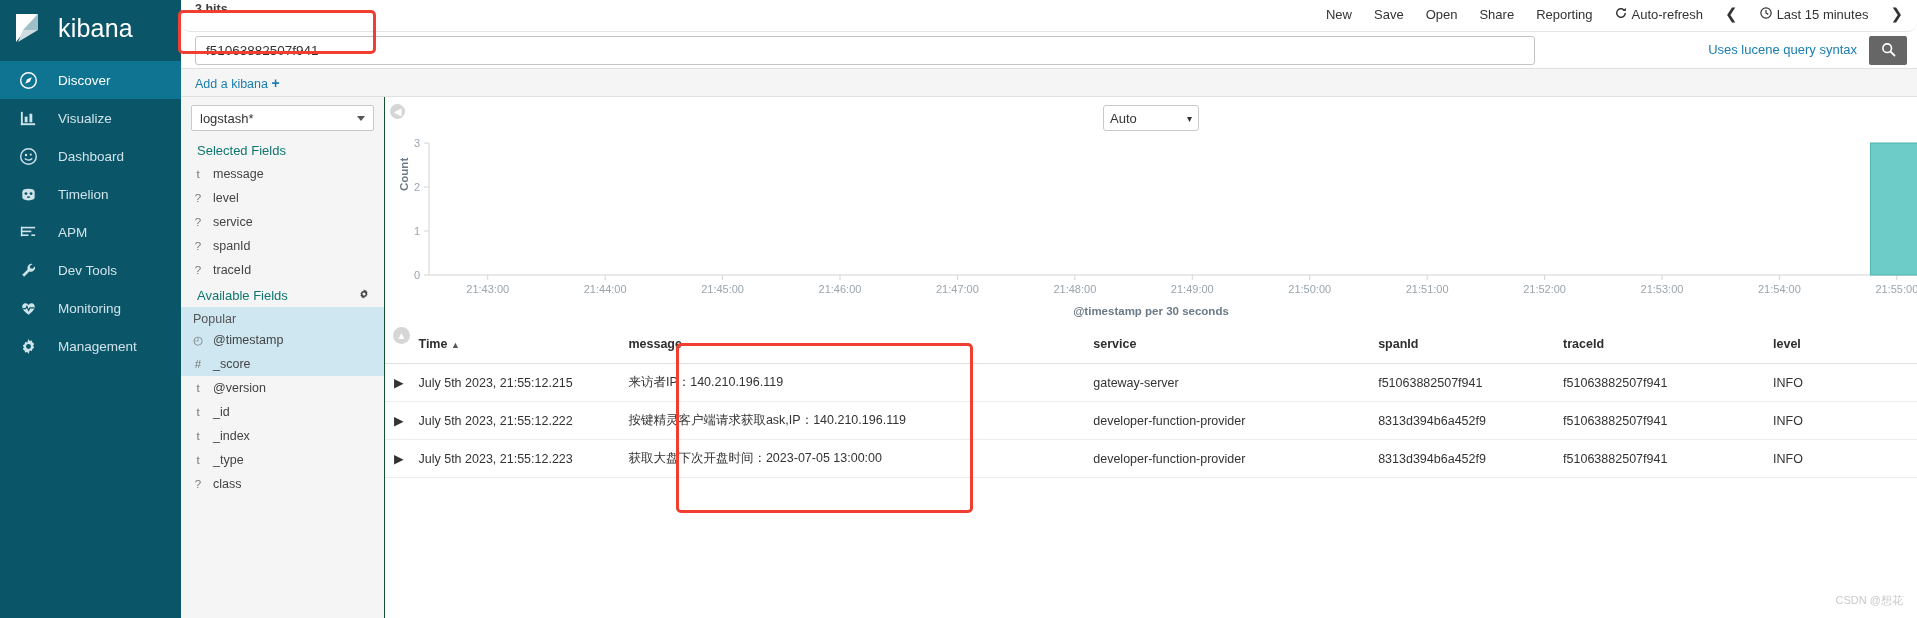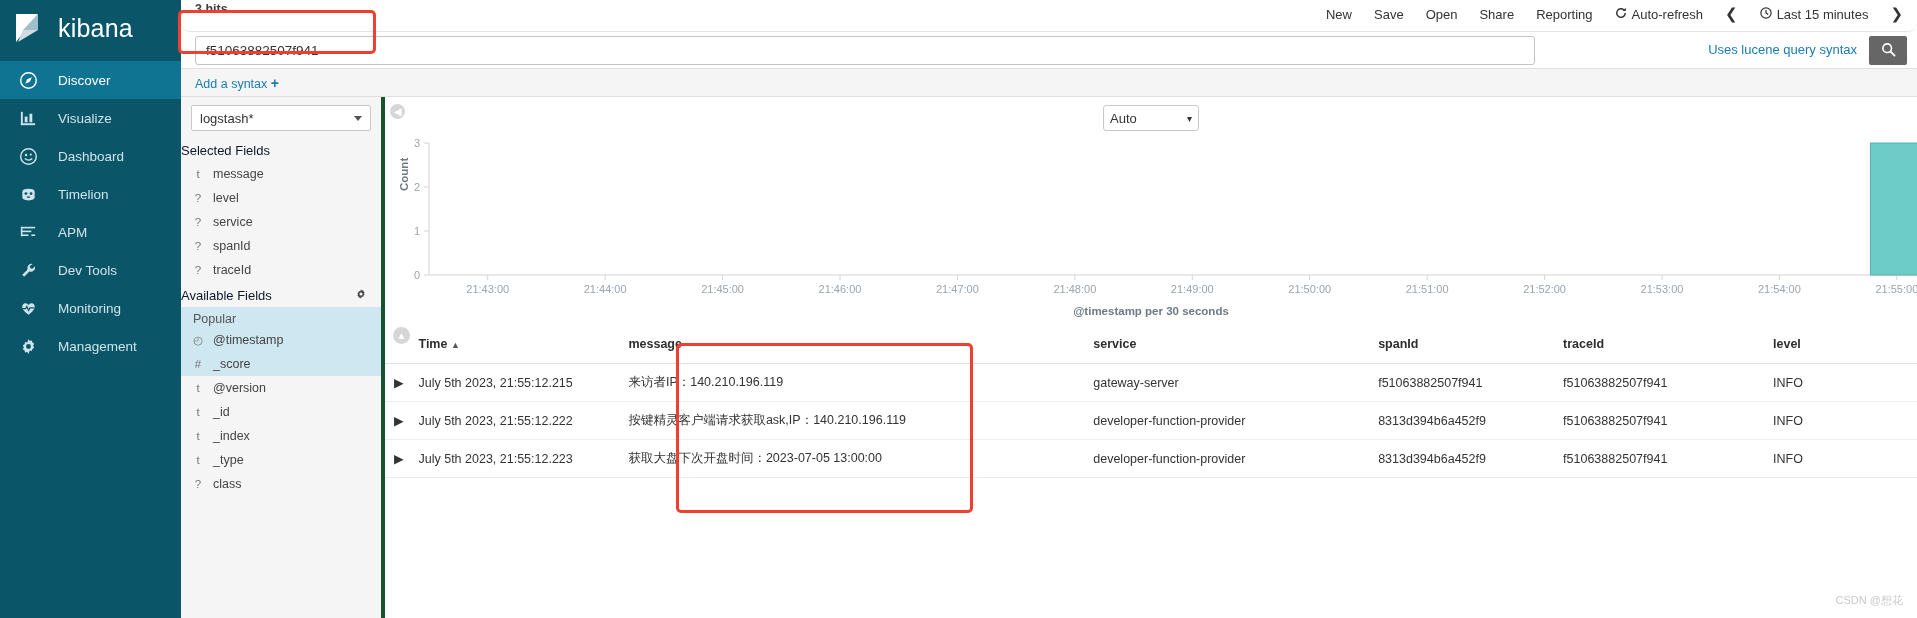--- a/index.html
+++ b/index.html
@@ -73,30 +73,30 @@
   }
   .addfilter { font-size: 12.5px; color: #1a7dad; cursor: pointer; }
   .addfilter b { font-size: 14px; }
 
   
   .bodyrow { flex: 1; display: flex; min-height: 0; }
 
   
   .fields {
     width: 204px; flex: 0 0 204px; background: #f5f5f5;
-    border-right: 4px solid #14532d; overflow: hidden;
+    border-right: 1px solid #14532d; overflow: hidden;
   }
   .index-select-wrap { padding: 8px 10px 6px 10px; }
   .index-select {
     width: 100%; height: 26px; border: 1px solid #c9c9c9; background: #fff;
     border-radius: 2px; font-size: 13px; color: #333; padding: 0 8px;
     display: flex; align-items: center; justify-content: space-between; cursor: pointer;
   }
   .caret { width: 0; height: 0; border-left: 4px solid transparent; border-right: 4px solid transparent; border-top: 5px solid #555; }
-  .fld-head { font-size: 13px; color: #0f172a; padding: 6px 12px 4px 0; }
+  .fld-head { font-size: 13px; color: #0f766e; padding: 6px 12px 4px 16px; }
   .fld {
     display: flex; align-items: center; gap: 10px; padding: 5px 12px;
     font-size: 12.5px; color: #444; cursor: pointer;
   }
   .fld .ft { width: 10px; color: #777; font-size: 11.5px; text-align: center; flex: 0 0 10px; }
   .popular-zone { background: #cfe7f1; }
   .popular-lbl { font-size: 12.5px; color: #555; padding: 5px 12px 2px 12px; }
   .avail-head { display:flex; align-items:center; justify-content: space-between; padding-right: 14px; }
   .gear { cursor: pointer; }
 
@@ -308,21 +308,21 @@
           <svg width="15" height="15" viewBox="0 0 16 16">
               <circle cx="6.6" cy="6.6" r="4.6" fill="none" stroke="#fff" stroke-width="1.7"></circle>
               <path d="M10.2 10.2 L14.4 14.4" stroke="#fff" stroke-width="1.9" stroke-linecap="round"></path>
             </svg>
         </span>
       </button>
     </div>
 
     <div class="filterbar">
       <span class="addfilter">
-        <span>Add a syntax </span><b>+</b>
+        <span>Add a kibana </span><b>+</b>
       </span>
     </div>
 
     <div class="bodyrow">
 
       <div class="fields">
         <div class="index-select-wrap">
           <div class="index-select">
             <span>logstash*</span>
             <span class="caret"></span>

